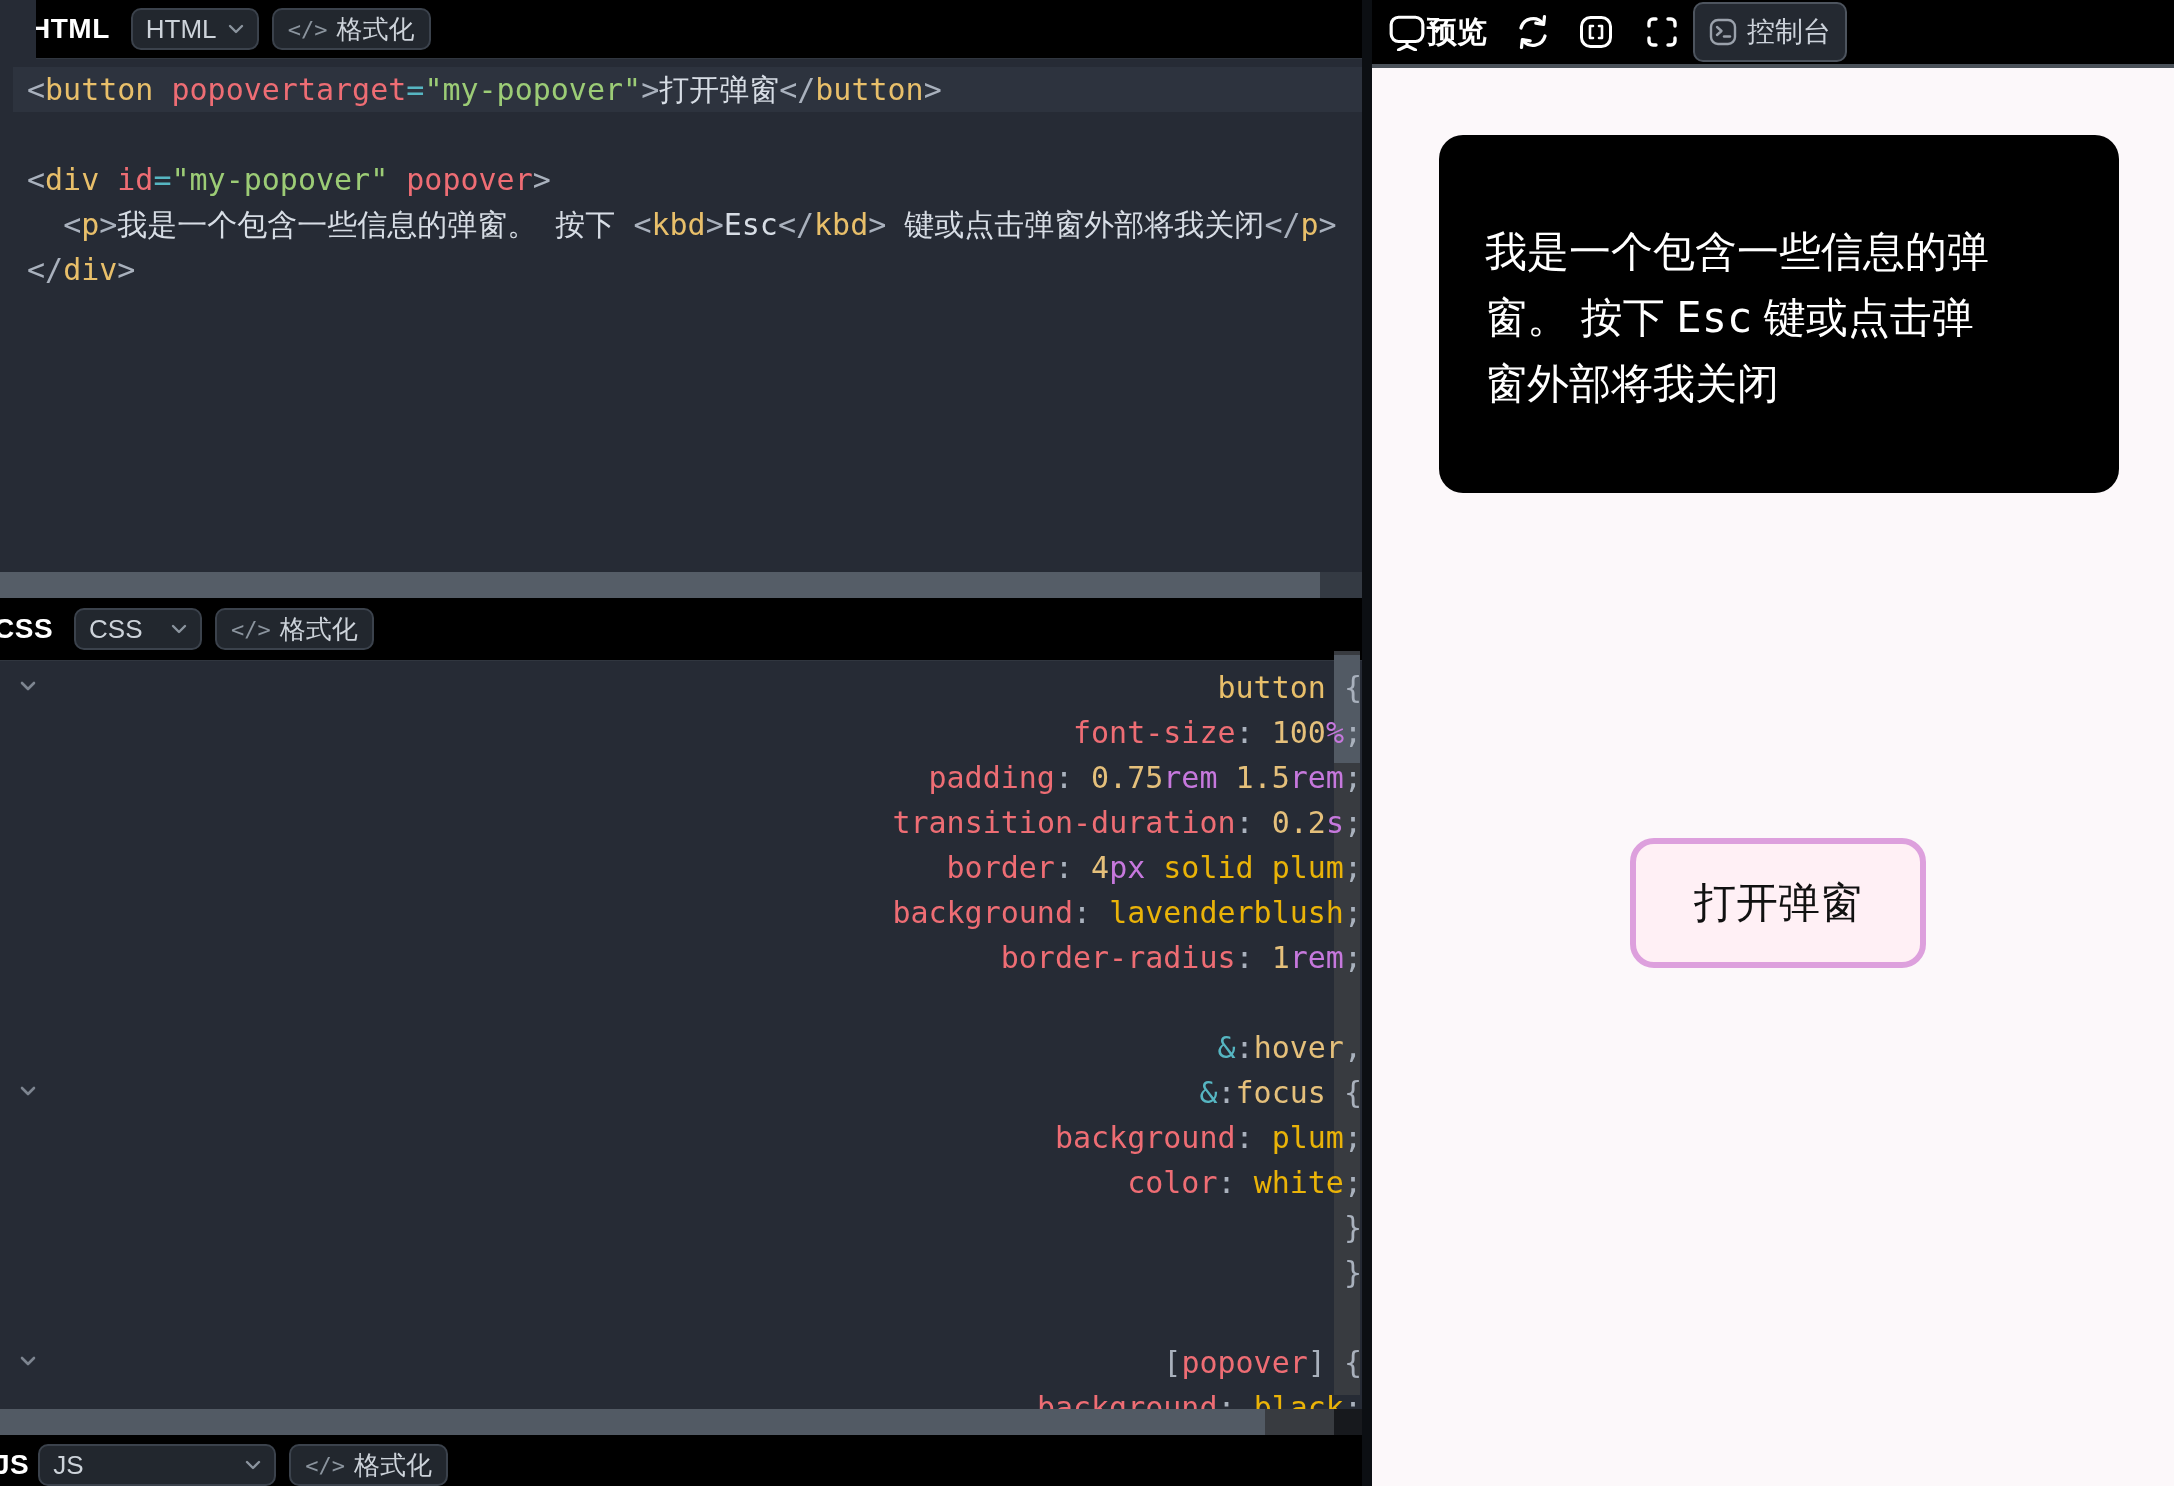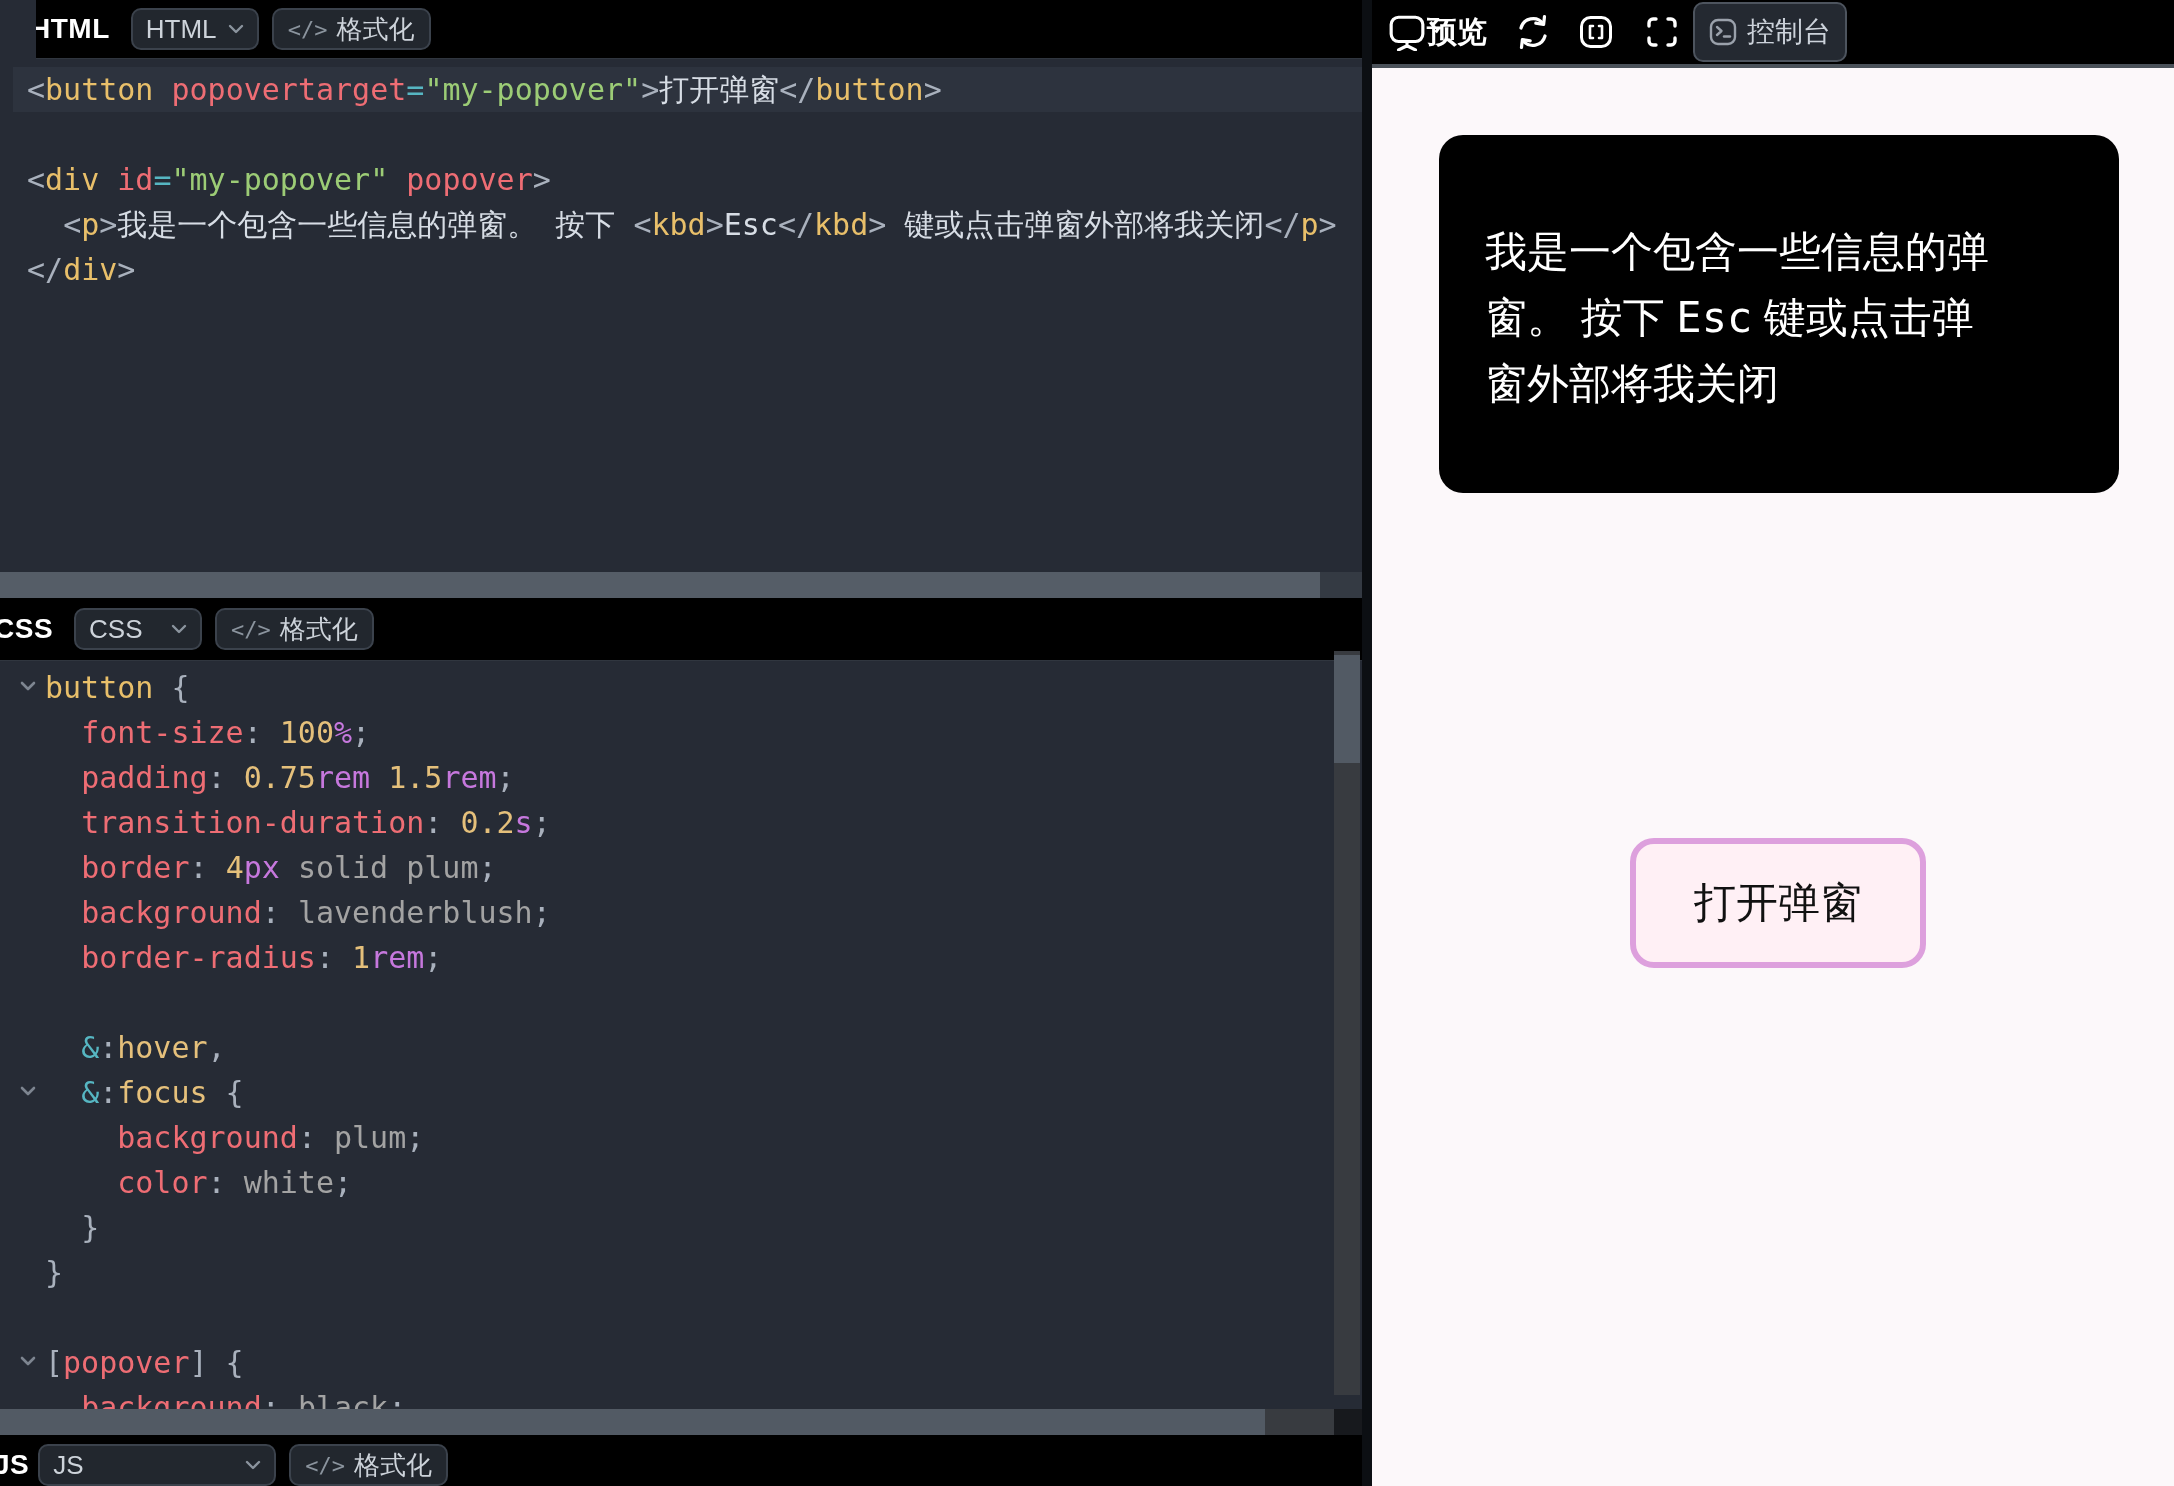--- a/index.html
+++ b/index.html
@@ -16,29 +16,29 @@
         border-radius:10px;color:#cdd3da;font-size:26px;box-sizing:border-box;}
   .dropdown{justify-content:space-between;width:128px;padding:0 13px;margin-left:21px;cursor:pointer;}
   .dropdown.js-dd{width:238px;margin-left:9px;}
   .chev{flex:0 0 auto;margin-left:8px;}
   .fmt-btn{padding:0 14px;margin-left:13px;cursor:pointer;}
   .fmt-icon{color:#8b949e;font-family:"DejaVu Sans Mono",monospace;font-size:22px;margin-right:9px;}
   
   .editor{position:relative;background:#262b35;overflow:hidden;
           font-family:"DejaVu Sans Mono",monospace;font-size:30px;line-height:45px;color:#d7dde5;margin-left:13px;}
   .ed-html{height:505px;padding:8px 0 0 14px;}
-  .ed-css{height:744px;padding:4px 8px 0 32px;}
+  .ed-css{height:744px;padding:4px 0 0 32px;text-align:right;}
   .code-line{position:relative;height:45px;white-space:pre;}
   .code-line.active::before{content:"";position:absolute;left:-32px;right:-32px;top:0;height:45px;
           background:#2d333e;z-index:0;}
   .code-line>*{position:relative;z-index:1;}
   .fold{position:absolute;left:-26px;top:15px;width:18px;height:12px;}
   .tk-tag{color:#e8bf6a}.tk-attr{color:#ee6d74}.tk-eq{color:#56b6c2}.tk-str{color:#9ccc76}
   .tk-punc{color:#a9b1bd}.tk-text{color:#d7dde5}.tk-prop{color:#ee6d74}.tk-num{color:#e5c07b}
-  .tk-unit{color:#c678dd}.tk-val{color:#a3a3a3}.tk-amp{color:#56b6c2}.tk-pseudo{color:#e5c07b}
+  .tk-unit{color:#c678dd}.tk-val{color:#eab308}.tk-amp{color:#56b6c2}.tk-pseudo{color:#e5c07b}
   
   .hscroll{position:relative;height:26px;background:#343a43;}
   .hscroll .thumb{position:absolute;left:0;top:0;height:26px;background:#555d67;}
   .hs-html .thumb{width:1320px;}
   .hs-css{background:#383b40;}
   .hs-css .thumb{width:1265px;background:#525a64;}
   .hs-css .corner{position:absolute;right:0;top:0;width:28px;height:26px;background:#17191d;}
   .vscroll{position:absolute;left:1334px;top:651px;width:26px;height:744px;background:#383b40;}
   .vscroll .vthumb{position:absolute;left:0;top:4px;width:26px;height:108px;background:#525a64;}
   

